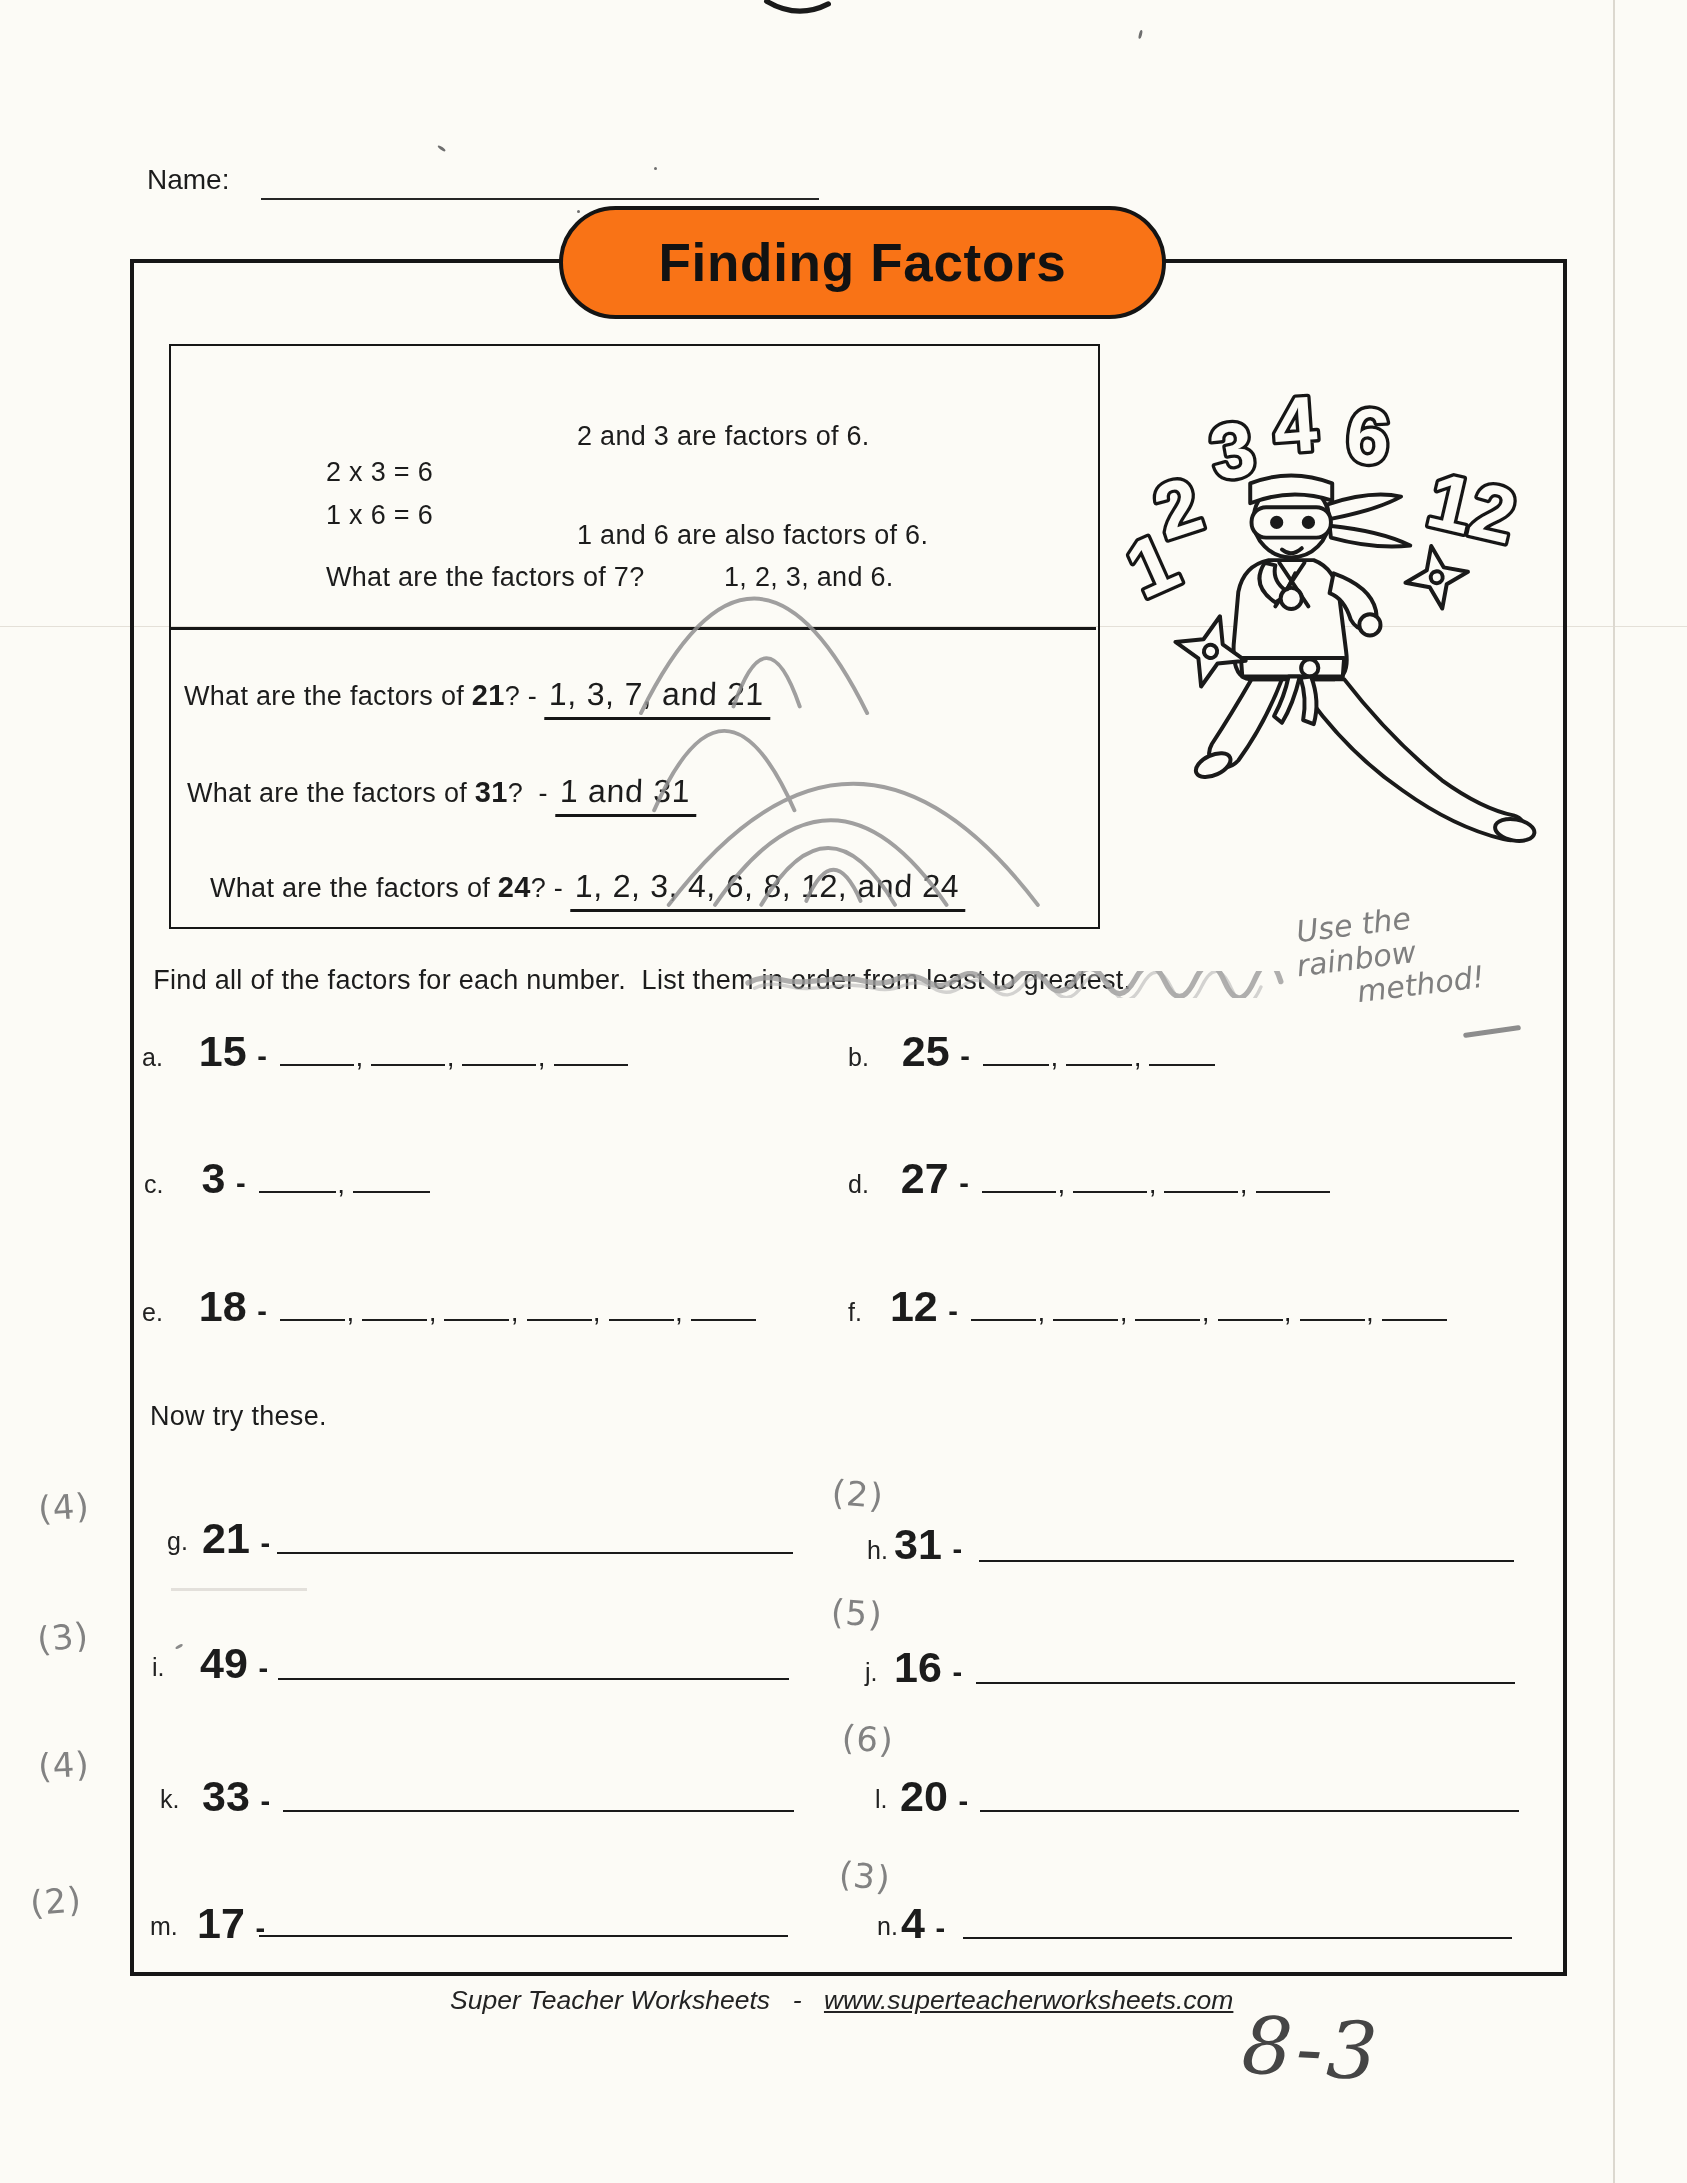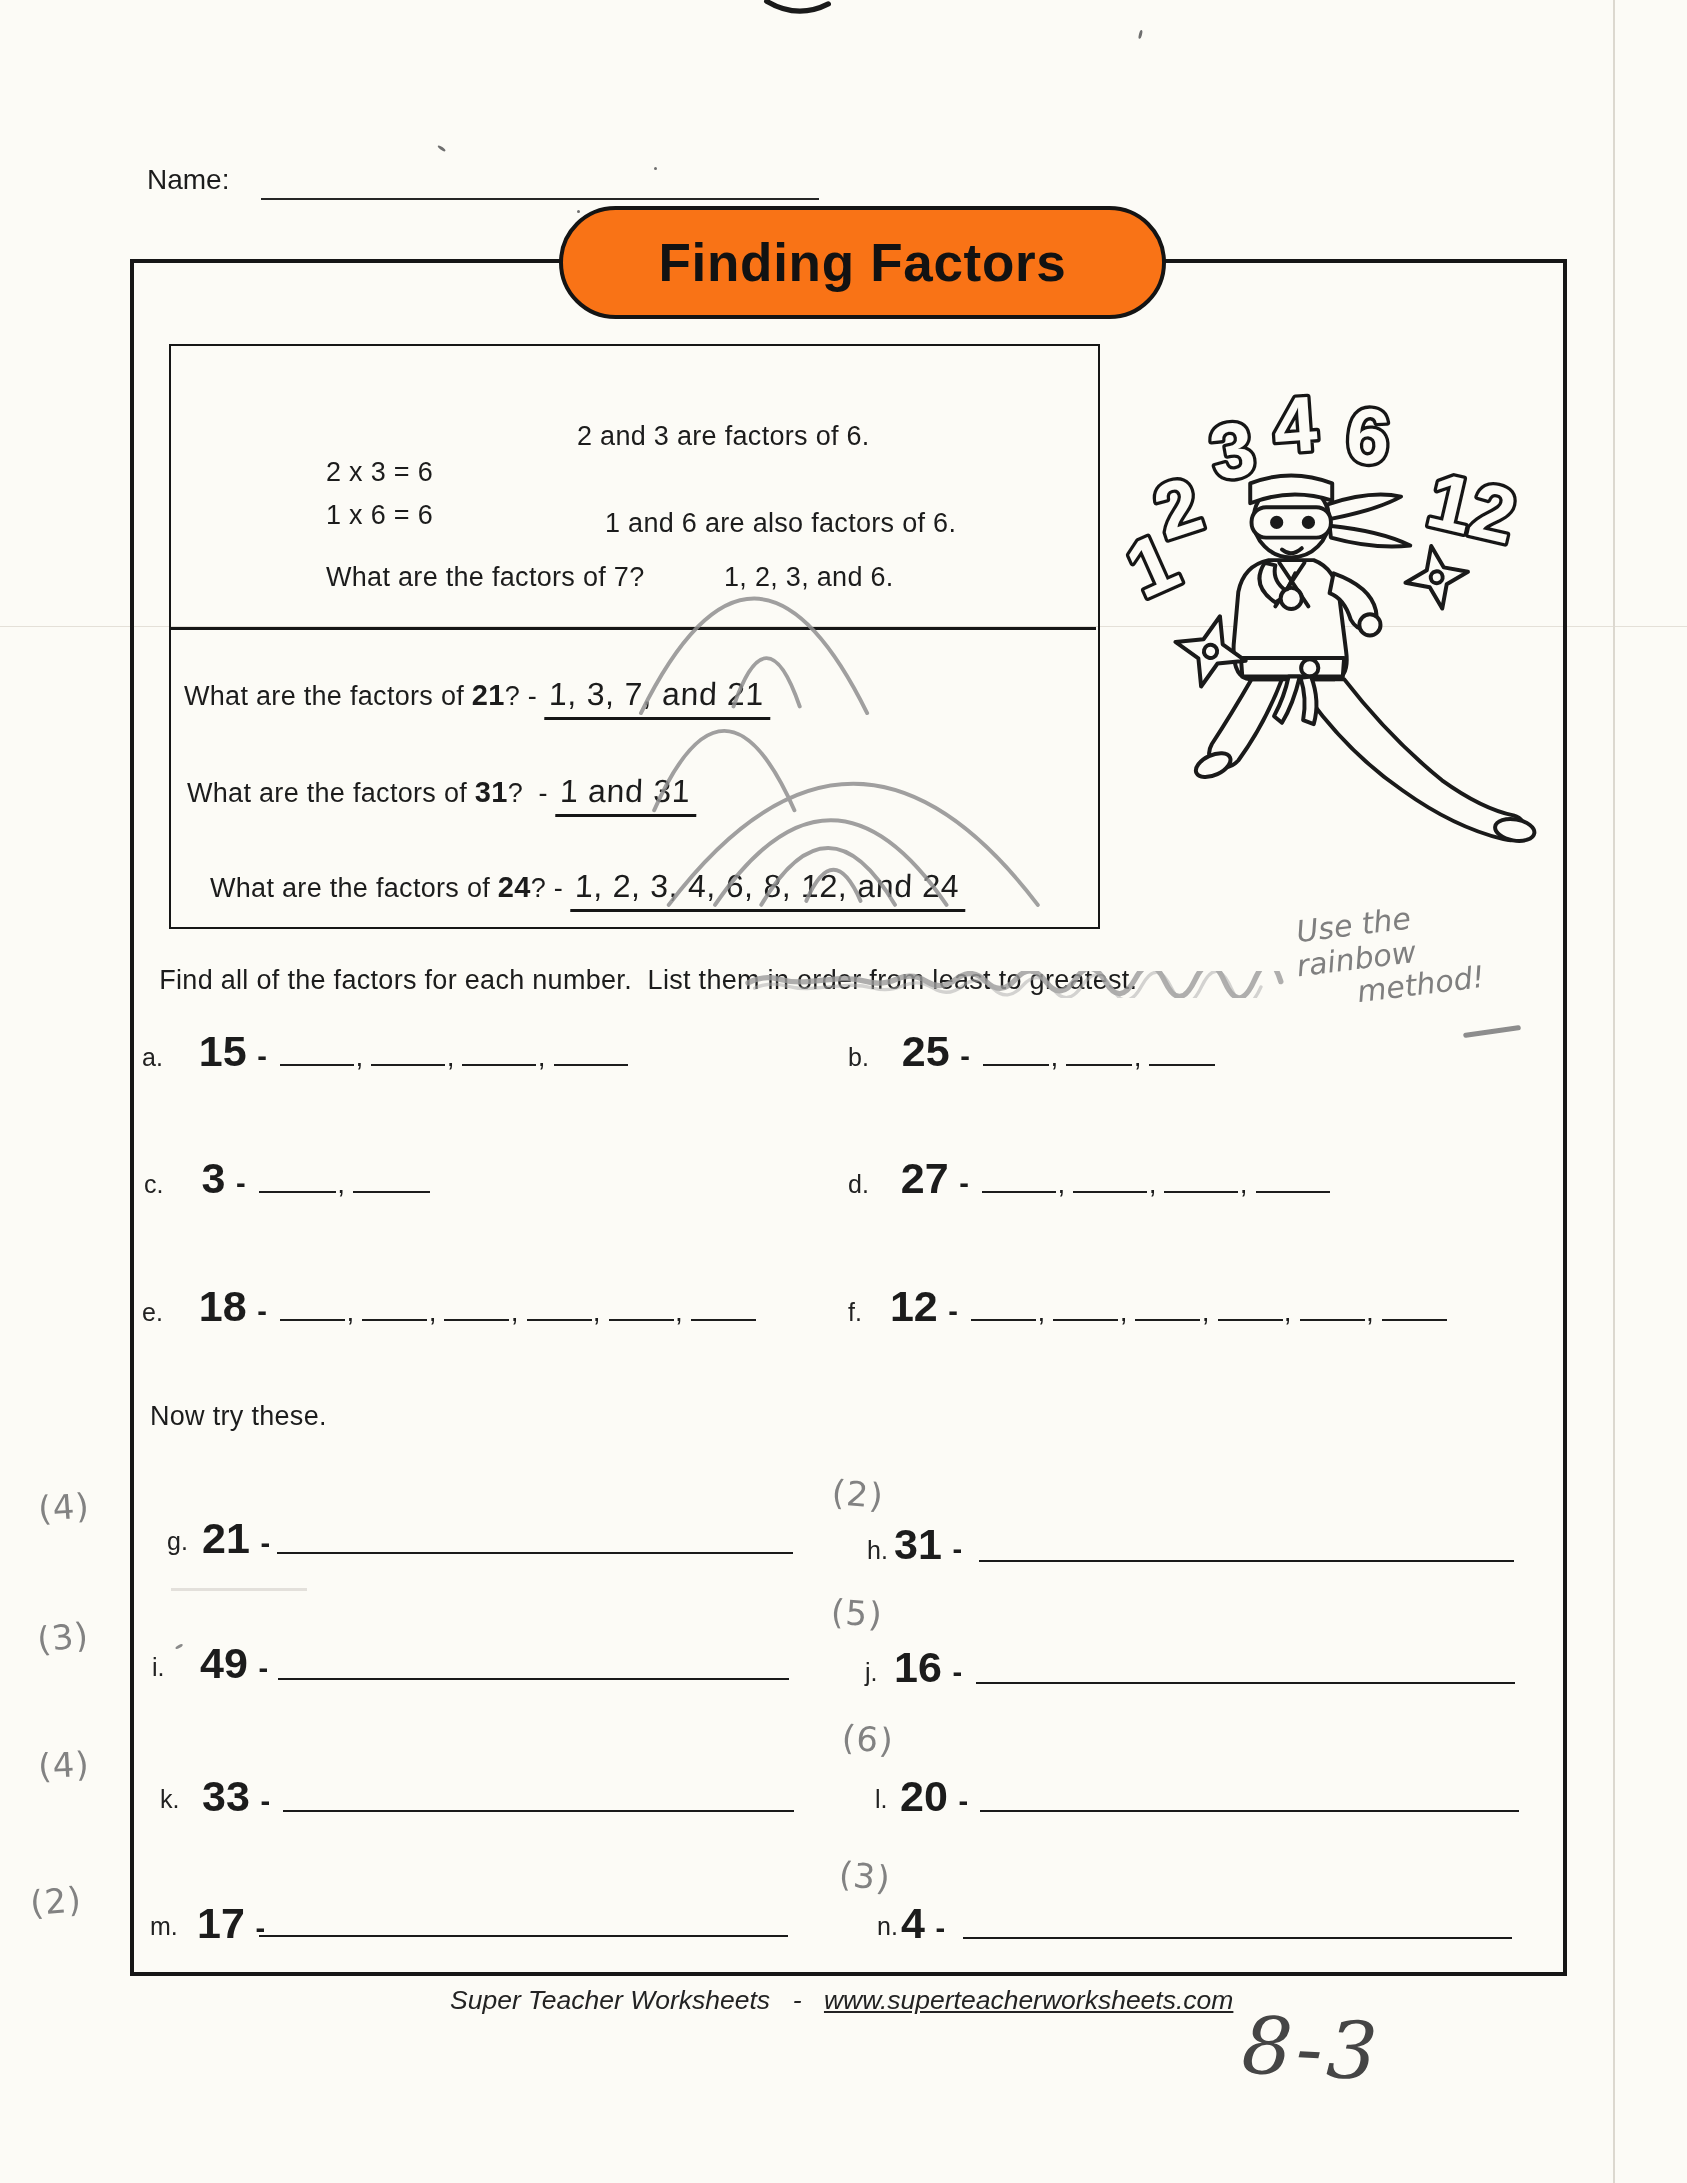--- a/index.html
+++ b/index.html
@@ -89,21 +89,21 @@
     <span class="pill-title">Finding Factors</span>
   </div>
 
   <div class="abs inner-box" style="left:169px;top:344px;width:927px;height:581px;"></div>
   <div class="abs divider" style="left:170px;top:627px;width:926px;height:3.3px;"></div>
 
 
   <span class="abs body-txt" style="left:326px;top:421px;margin-top:36px;">2 x 3 = 6</span>
   <span class="abs body-txt" style="left:577px;top:421px;">2 and 3 are factors of 6.</span>
   <span class="abs body-txt" style="left:326px;top:500px;">1 x 6 = 6</span>
-  <span class="abs body-txt" style="left:577px;top:508px;margin-left:28px;">1 and 6 are also factors of 6.</span>
+  <span class="abs body-txt" style="left:577px;top:520px;">1 and 6 are also factors of 6.</span>
 
   <span class="abs body-txt" style="left:326px;top:562px;">What are the factors of 7?</span>
   <span class="abs body-txt" style="left:724px;top:562px;">1, 2, 3, and 6.</span>
 
   <div class="abs worked-row body-txt" style="left:184px;top:676px;">
     <span>What are the factors of </span><span class="q-number">21</span><span>? - </span><span class="answer">1, 3, 7, and 21</span>
   </div>
   <div class="abs worked-row body-txt" style="left:187px;top:773px;">
     <span>What are the factors of </span><span class="q-number">31</span><span>?  - </span><span class="answer">1 and 31</span>
   </div>
@@ -170,21 +170,21 @@
         <path d="M 150 375 L 165 415 L 205 430 L 165 445 L 150 485 L 135 445 L 95 430 L 135 415 Z"></path>
         <circle cx="150" cy="430" r="10"></circle>
       </g>
       <g transform="rotate(-10 492 318)">
         <path d="M 492 270 L 505 305 L 540 318 L 505 331 L 492 366 L 479 331 L 444 318 L 479 305 Z"></path>
         <circle cx="492" cy="318" r="9"></circle>
       </g>
     </g>
   </svg>
 
-  <div class="abs body-txt" style="left:128px;top:934px;white-space:pre;text-align:right;">
+  <div class="abs body-txt" style="left:122px;top:934px;white-space:pre;text-align:right;">
     <span>Find all of the factors for each number.</span><span>  </span><span>List them in order from least to greatest.</span>
   </div>
   <svg class="abs" style="left:744px;top:971px;" width="609" height="26.5" viewBox="0 0 920 40">
     <path d="M 6 18 q 22 -12 45 -6 t 45 4 t 45 -4 t 45 4 t 45 -4 t 45 4 t 45 -4 t 45 4 t 45 -4 t 45 4 t 45 -4 t 45 4 t 45 -4 t 45 4 t 45 -2 t 45 2 t 45 -2 t 40 2" fill="none" stroke="#9b9b9b" stroke-width="8" stroke-linecap="round" opacity="0.8"></path>
     <path d="M 16 26 q 22 -10 45 -4 t 45 4 t 45 -4 t 45 4 t 45 -4 t 45 4 t 45 -4 t 45 4 t 45 -4 t 45 4 t 45 -4 t 45 4 t 45 -4 t 45 4 t 45 -2 t 45 2 t 45 -2" fill="none" stroke="#aaa" stroke-width="5" stroke-linecap="round" opacity="0.5"></path>
   </svg>
 
   <div class="abs hand" style="left:1300px;top:904px;transform:rotate(-7deg);">
     <div>Use the</div>
     <div style="margin-left:-4px;">rainbow</div>

